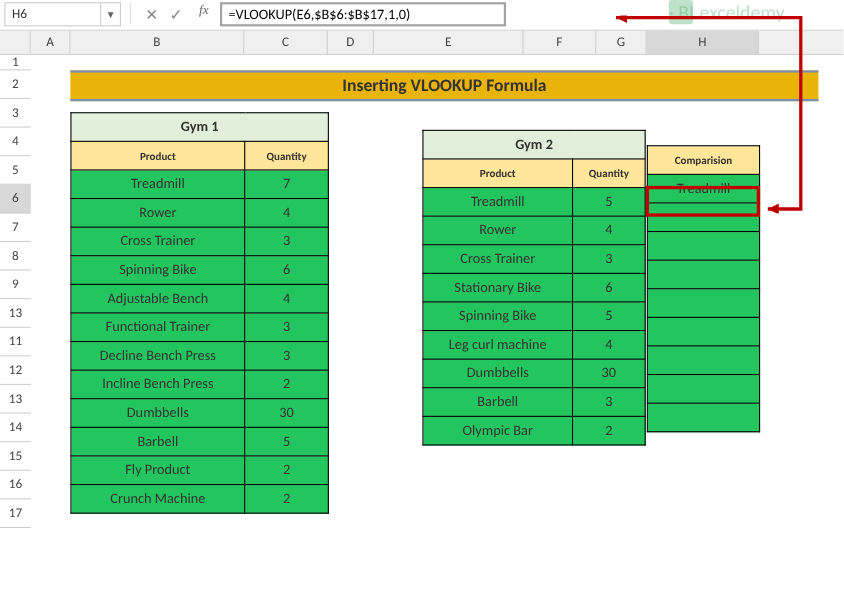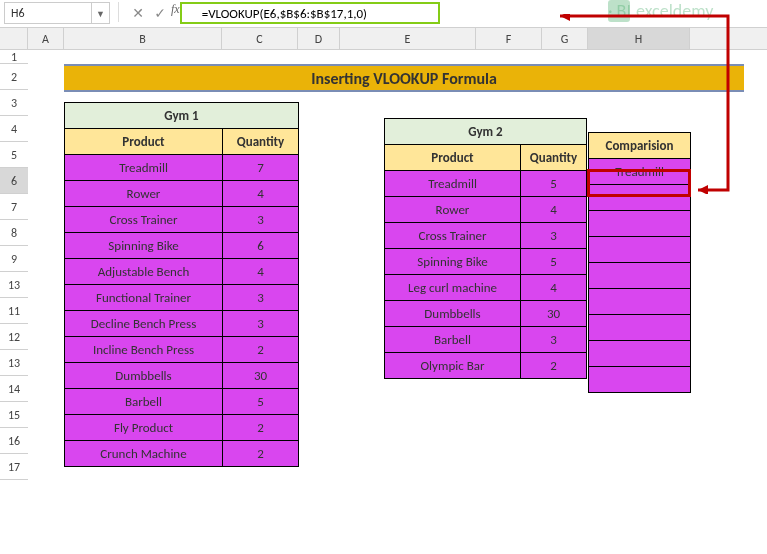--- a/index.html
+++ b/index.html
@@ -3,22 +3,22 @@
   <meta charset="utf-8">
   <style>
     * { box-sizing: border-box; margin: 0; padding: 0; }
     body { font-family: Calibri, Arial, sans-serif; font-size: 13px; background: #fff; color: #333; width: 767px; height: 554px; overflow: hidden; position: relative; }
     
     .formula-bar { display: flex; height: 28px; border-bottom: 1px solid #d0d0d0; background: #fff; padding: 2px 4px; gap: 0; }
     .name-box { width: 88px; height: 22px; border: 1px solid #ccc; background: #fff; padding: 2px 6px; font-size: 12px; display: flex; align-items: center; }
     .name-box-arrow { width: 18px; height: 22px; border: 1px solid #ccc; border-left: none; display: flex; align-items: center; justify-content: center; color: #666; font-size: 9px; }
     .fb-sep { width: 1px; height: 20px; background: #ddd; margin: 0 8px; }
     .fb-btn { width: 22px; height: 22px; display: flex; align-items: center; justify-content: center; color: #888; font-size: 14px; cursor: pointer; }
-    .fx-label { font-style: italic; font-size: 12px; color: #666; margin: 0 0; font-family: 'Times New Roman', serif; }
-    .formula-input-wrap { flex: 1; height: 22px; border: 2px solid #84cc16; padding: 2px 20px; display: flex; align-items: center; margin-right: 4px; max-width: 260px; }
+    .fx-label { font-style: italic; font-size: 12px; color: #666; margin: 0 10px; font-family: 'Times New Roman', serif; }
+    .formula-input-wrap { flex: 1; height: 22px; border: 2px solid #a3a3a3; padding: 2px 6px; display: flex; align-items: center; margin-right: 4px; max-width: 260px; }
     .formula-input { border: none; outline: none; width: 100%; font-size: 13px; font-family: Calibri, Arial, sans-serif; }
     
     .callout-arrow { position: absolute; top: 14px; left: 558px; width: 200px; height: 180px; pointer-events: none; z-index: 10; }
     
     .grid-area { display: flex; height: calc(100% - 28px); }
     .col-headers { display: flex; height: 22px; background: #f0f0f0; border-bottom: 1px solid #d0d0d0; }
     .corner { width: 28px; height: 22px; background: #f0f0f0; border-right: 1px solid #d0d0d0; border-bottom: 1px solid #d0d0d0; }
     .col-h { border-right: 1px solid #d0d0d0; display: flex; align-items: center; justify-content: center; color: #444; font-size: 12px; }
     .col-h.sel { background: #d8d8d8; }
     .row-h { height: 26px; border-bottom: 1px solid #d0d0d0; display: flex; align-items: center; justify-content: center; color: #444; font-size: 12px; }
@@ -26,22 +26,22 @@
     .row-h.first { height: 14px; }
     
     .sheet { position: relative; flex: 1; }
     .sheet-body { position: absolute; top: 22px; left: 0; right: 0; }
     
     .title-band { position: absolute; top: 14px; left: 36px; width: 680px; height: 28px; background: #eab308; border-top: 2px solid #7a8db5; border-bottom: 2px solid #7a8db5; display: flex; align-items: center; justify-content: center; font-weight: bold; font-size: 16px; color: #333; }
     
     .tbl { position: absolute; border-collapse: collapse; }
     .tbl th, .tbl td { border: 1px solid #000; text-align: center; padding: 4px 8px; height: 26px; }
     .group-h { background: #e2efda; font-weight: bold; font-size: 13px; }
-    .col-hd { background: #ffe699; font-weight: bold; font-size: 13px; }
-    .tbl td { background: #d946ef; }
+    .col-hd { background: #ffe699; font-weight: bold; font-size: 10px; }
+    .tbl td { background: #22c55e; }
     
     .gym1 { top: 52px; left: 36px; }
     .gym1 .c-prod { width: 158px; }
     .gym1 .c-qty { width: 76px; }
     
     .gym2 { top: 68px; left: 312px; margin-left: 44px; }
     .gym2 .c-prod { width: 136px; }
     .gym2 .c-qty { width: 66px; }
     
     .comp { top: 82px; left: 560px; }
@@ -193,20 +193,24 @@
             </tr>
             <tr>
               <td class="c-prod">Rower</td>
               <td class="c-qty">4</td>
             </tr>
             <tr>
               <td class="c-prod">Cross Trainer</td>
               <td class="c-qty">3</td>
             </tr>
             <tr>
+              <td class="c-prod">Stationary Bike</td>
+              <td class="c-qty">6</td>
+            </tr>
+            <tr>
               <td class="c-prod">Spinning Bike</td>
               <td class="c-qty">5</td>
             </tr>
             <tr>
               <td class="c-prod">Leg curl machine</td>
               <td class="c-qty">4</td>
             </tr>
             <tr>
               <td class="c-prod">Dumbbells</td>
               <td class="c-qty">30</td>

